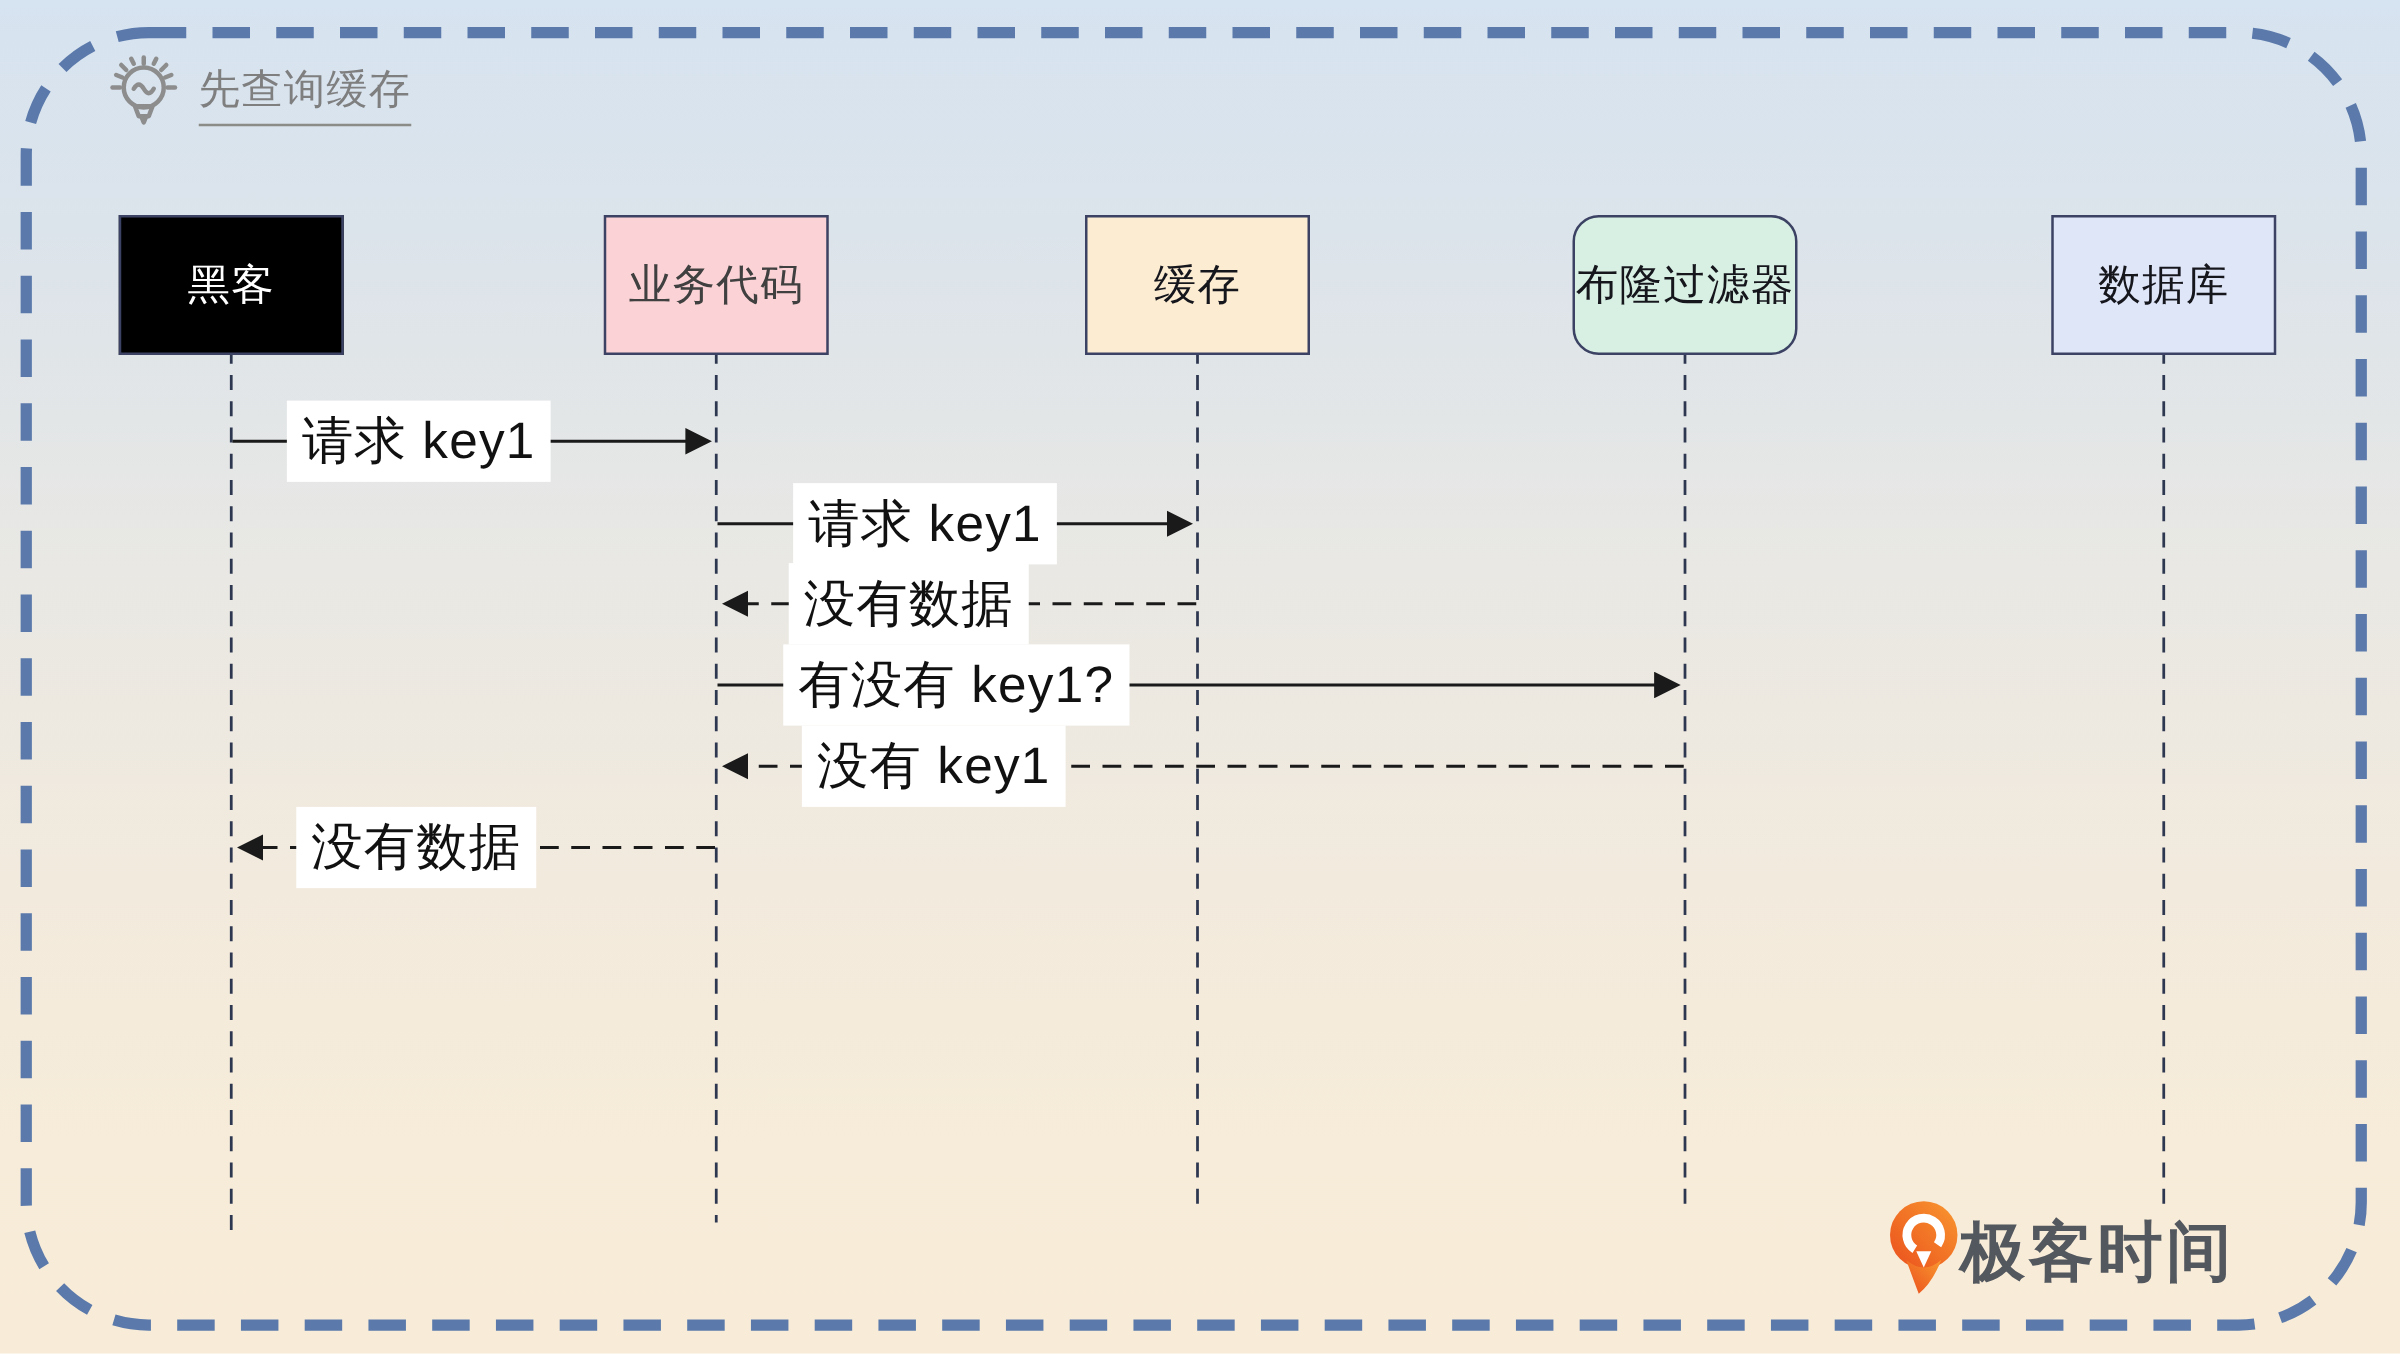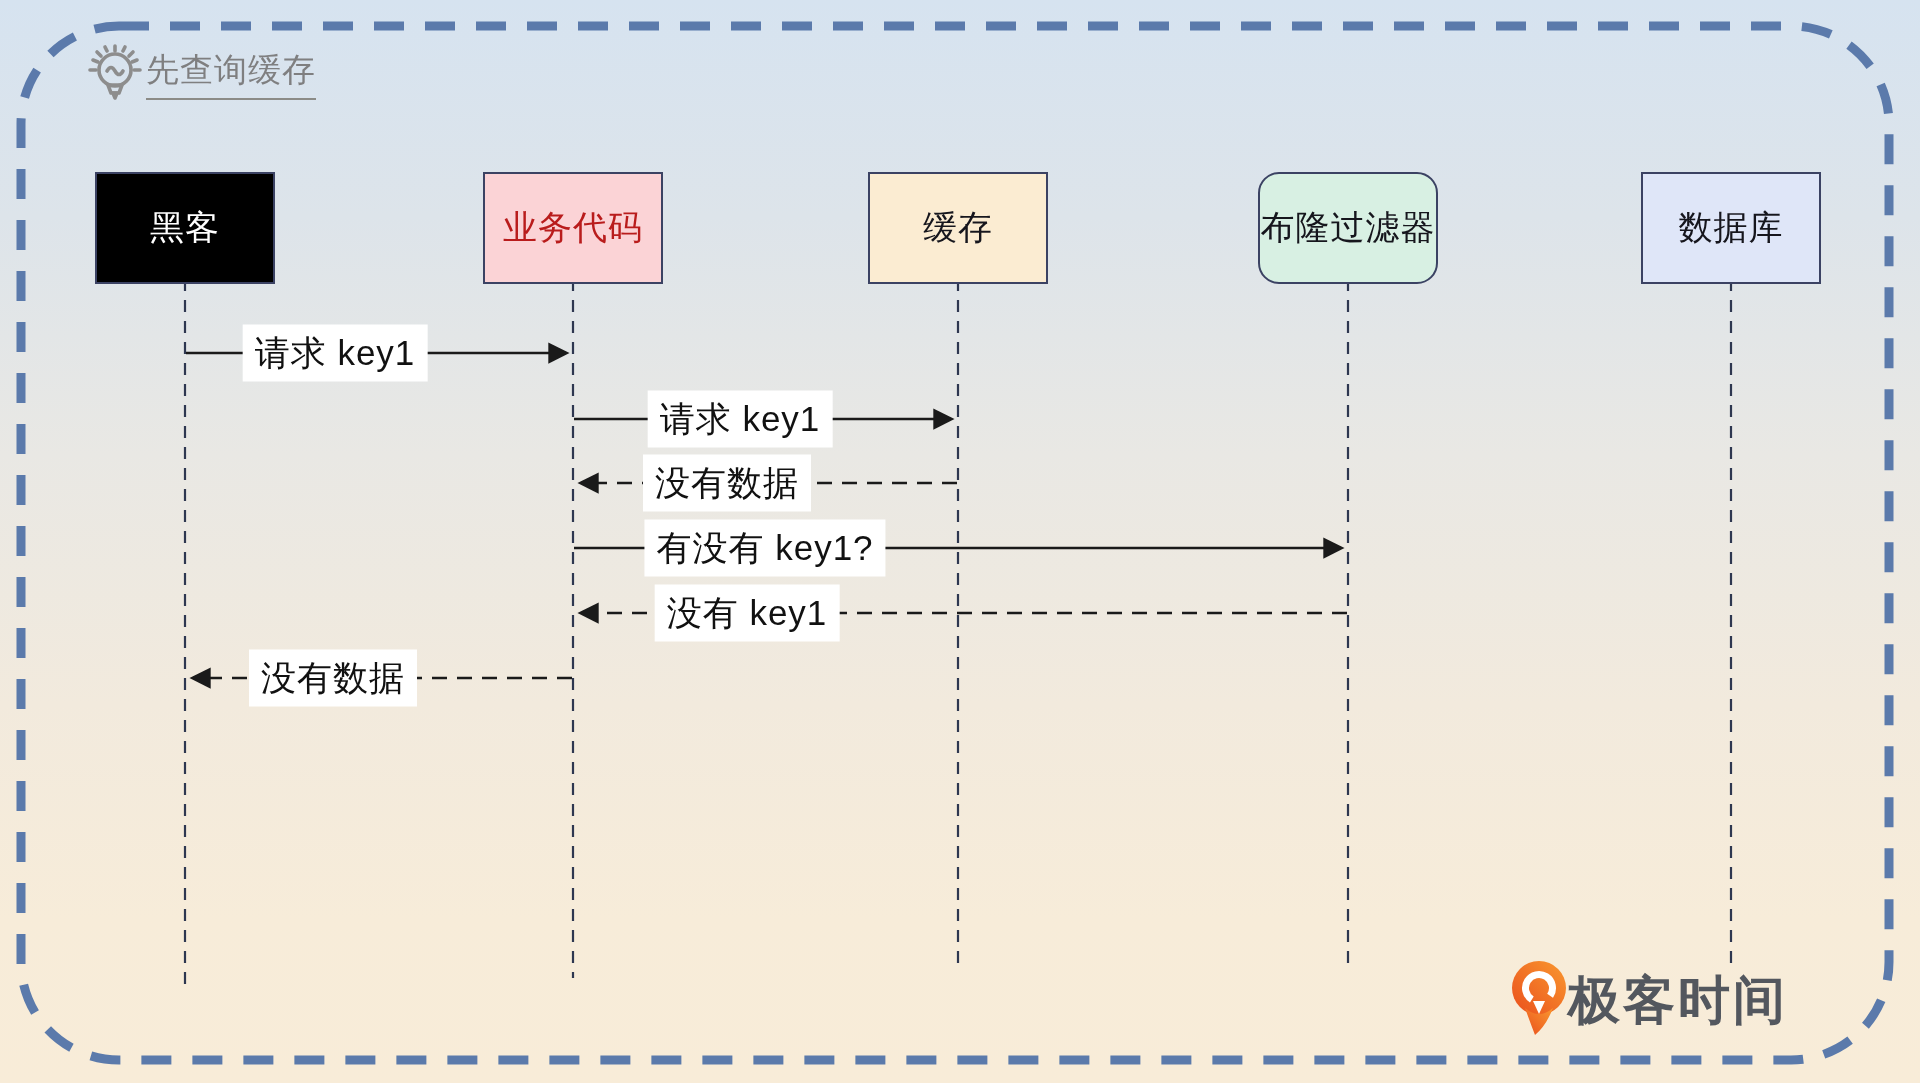--- a/index.html
+++ b/index.html
@@ -9,41 +9,41 @@
   }
   .stage{
     position:relative;width:1920px;height:1083px;
     background:linear-gradient(180deg,
       #d6e3f0 0%, #dde4ea 20%, #e9e8e4 42%,
       #f2eadd 65%, #f7ecd9 85%, #f8ecd8 100%);
   }
   svg.underlay{position:absolute;left:0;top:0;width:1920px;height:1083px;}
 
   
-  .note{position:absolute;left:84px;top:40px;display:flex;align-items:center;gap:0;}
+  .note{position:absolute;left:84px;top:40px;display:flex;align-items:center;gap:13px;}
   .note-text{
     color:#7f7f80;font-size:33px;letter-spacing:1px;
     border-bottom:2px solid #8b8b87;padding-bottom:5px;
   }
 
   
   .actor{
     position:absolute;top:172px;width:180px;height:112px;
     display:flex;align-items:center;justify-content:center;
     border:2px solid #3b4263;box-sizing:border-box;
     font-size:34px;color:#16161d;letter-spacing:1px;
   }
   .a1{left:95px;}  .a2{left:483px;} .a3{left:868px;}
   .a4{left:1258px;} .a5{left:1641px;}
 
   
   .msg{
     position:absolute;transform:translate(-50%,-50%);
     background:#ffffff;color:#111111;
-    font-size:35px;letter-spacing:1px;white-space:nowrap;
+    font-size:41px;letter-spacing:1px;white-space:nowrap;
     padding:5px 12px;
   }
   .m1{left:335px;top:353px;}
   .m2{left:740px;top:419px;}
   .m3{left:727px;top:483px;}
   .m4{left:765px;top:548px;}
   .m5{left:747px;top:613px;}
   .m6{left:333px;top:678px;}
 
   
@@ -97,21 +97,21 @@
           <path d="M41 7 L39 11"></path>
         </g>
       </svg>
     </span>
     <span class="note-text">先查询缓存</span>
   </div>
 
   <div class="actor a1" style="background: rgb(0, 0, 0); color: rgb(255, 255, 255);">
     <span>黑客</span>
   </div>
-  <div class="actor a2" style="background: rgb(251, 211, 214); color: #b91c1c;">
+  <div class="actor a2" style="background: rgb(251, 211, 214); color: #404040;">
     <span>业务代码</span>
   </div>
   <div class="actor a3" style="background: rgb(251, 236, 210); color: rgb(22, 22, 29);">
     <span>缓存</span>
   </div>
   <div class="actor a4" style="background: rgb(216, 240, 227); color: rgb(22, 22, 29); border-radius: 21px;">
     <span>布隆过滤器</span>
   </div>
   <div class="actor a5" style="background: rgb(223, 230, 248); color: rgb(22, 22, 29); justify-content: center;">
     <span>数据库</span>

